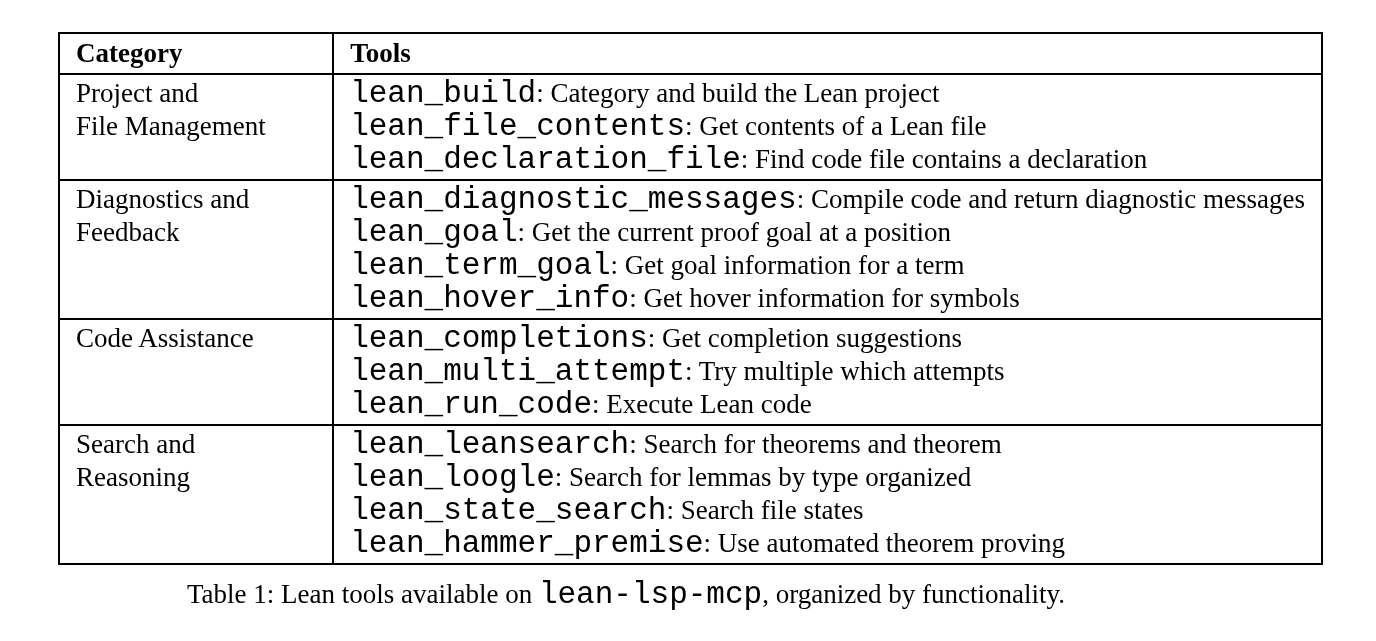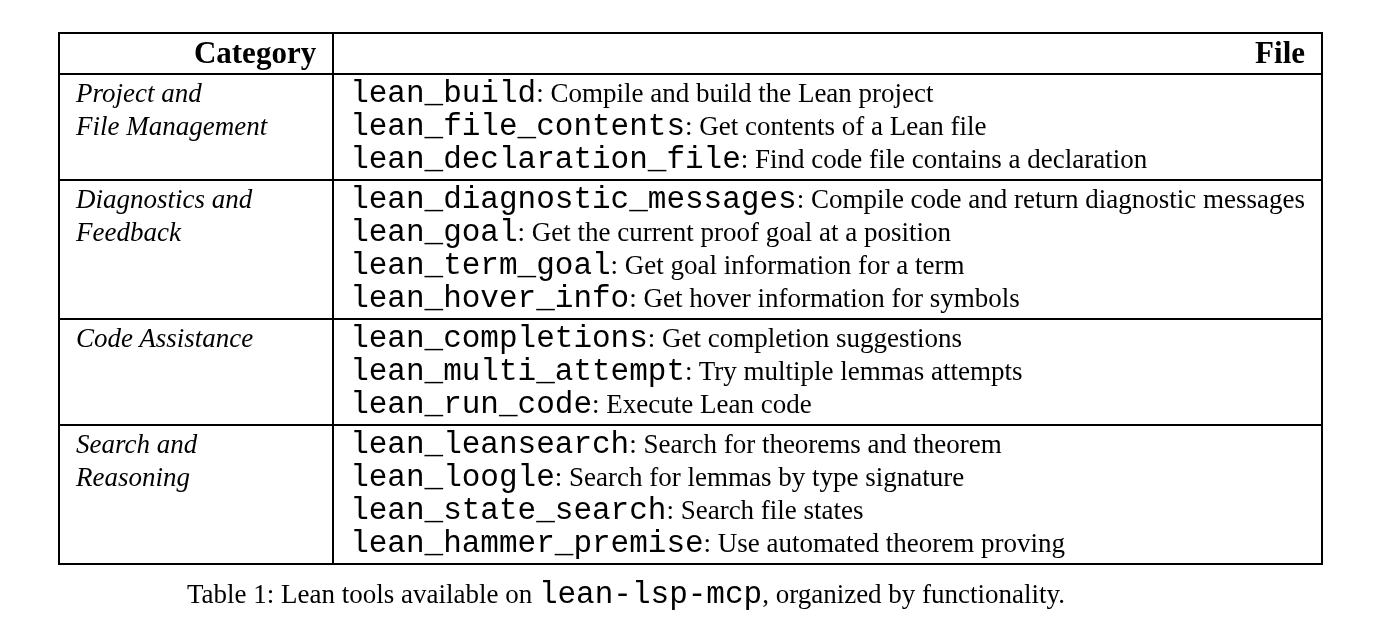--- a/index.html
+++ b/index.html
@@ -27,35 +27,34 @@
     width: 100%;
   }
   table.tools-table th,
   table.tools-table td {
     border: 2px solid #000000;
     vertical-align: top;
     text-align: left;
     padding: 2px 16px 3px 16px;
   }
   table.tools-table th {
-    font-size: 31px;
+    font-size: 27px;
     font-weight: bold;
     line-height: 34px;
-    text-align: right;
   }
   th.col-category { width: 276px; }
   td.category-cell {
     font-size: 27px;
     line-height: 33px;
   }
   td.tools-cell {
     font-size: 27px;
     line-height: 33px;
   }
-  .category-line { white-space: nowrap; font-style: italic; }
+  .category-line { white-space: nowrap; }
   .tool-entry { white-space: nowrap; }
   .mono {
     font-family: "Liberation Mono", monospace;
     font-size: 31px;
   }
   .caption {
     position: absolute;
     left: 0;
     top: 578px;
     width: 1252px;
@@ -67,31 +66,31 @@
 </head>
 <body>
 
 <div class="page">
 
   <div class="table-wrap">
     <table class="tools-table">
       <thead>
         <tr>
           <th class="col-category">Category</th>
-          <th class="col-tools">File</th>
+          <th class="col-tools">Tools</th>
         </tr>
       </thead>
       <tbody id="table-body">
           <tr>
             <td class="category-cell">
               <div class="category-line">Project and</div>
               <div class="category-line">File Management</div>
             </td>
             <td class="tools-cell">
-              <div class="tool-entry"><span class="mono">lean_build</span><span>: Compile and build the Lean project</span></div>
+              <div class="tool-entry"><span class="mono">lean_build</span><span>: Category and build the Lean project</span></div>
               <div class="tool-entry"><span class="mono">lean_file_contents</span><span>: Get contents of a Lean file</span></div>
               <div class="tool-entry"><span class="mono">lean_declaration_file</span><span>: Find code file contains a declaration</span></div>
             </td>
           </tr>
           <tr>
             <td class="category-cell">
               <div class="category-line">Diagnostics and</div>
               <div class="category-line">Feedback</div>
             </td>
             <td class="tools-cell">
@@ -100,32 +99,32 @@
               <div class="tool-entry"><span class="mono">lean_term_goal</span><span>: Get goal information for a term</span></div>
               <div class="tool-entry"><span class="mono">lean_hover_info</span><span>: Get hover information for symbols</span></div>
             </td>
           </tr>
           <tr>
             <td class="category-cell">
               <div class="category-line">Code Assistance</div>
             </td>
             <td class="tools-cell">
               <div class="tool-entry"><span class="mono">lean_completions</span><span>: Get completion suggestions</span></div>
-              <div class="tool-entry"><span class="mono">lean_multi_attempt</span><span>: Try multiple lemmas attempts</span></div>
+              <div class="tool-entry"><span class="mono">lean_multi_attempt</span><span>: Try multiple which attempts</span></div>
               <div class="tool-entry"><span class="mono">lean_run_code</span><span>: Execute Lean code</span></div>
             </td>
           </tr>
           <tr>
             <td class="category-cell">
               <div class="category-line">Search and</div>
               <div class="category-line">Reasoning</div>
             </td>
             <td class="tools-cell">
               <div class="tool-entry"><span class="mono">lean_leansearch</span><span>: Search for theorems and theorem</span></div>
-              <div class="tool-entry"><span class="mono">lean_loogle</span><span>: Search for lemmas by type signature</span></div>
+              <div class="tool-entry"><span class="mono">lean_loogle</span><span>: Search for lemmas by type organized</span></div>
               <div class="tool-entry"><span class="mono">lean_state_search</span><span>: Search file states</span></div>
               <div class="tool-entry"><span class="mono">lean_hammer_premise</span><span>: Use automated theorem proving</span></div>
             </td>
           </tr>
         </tbody>
     </table>
   </div>
 
   <div class="caption">
     <span>Table 1: Lean tools available on </span><span class="mono">lean-lsp-mcp</span><span>, organized by functionality.</span>

